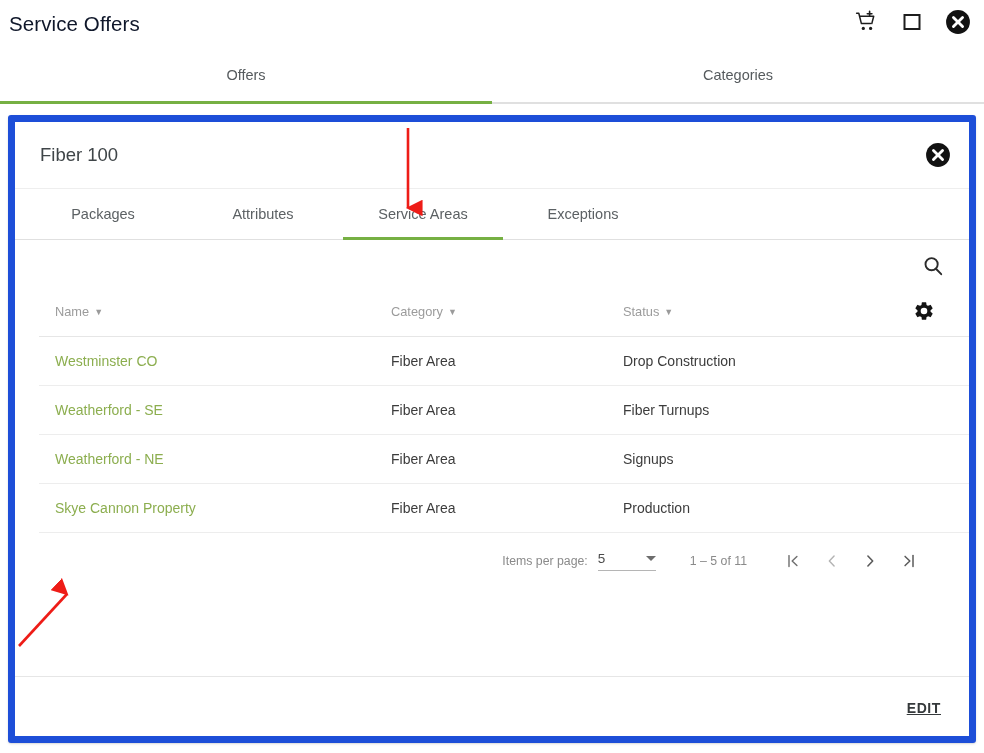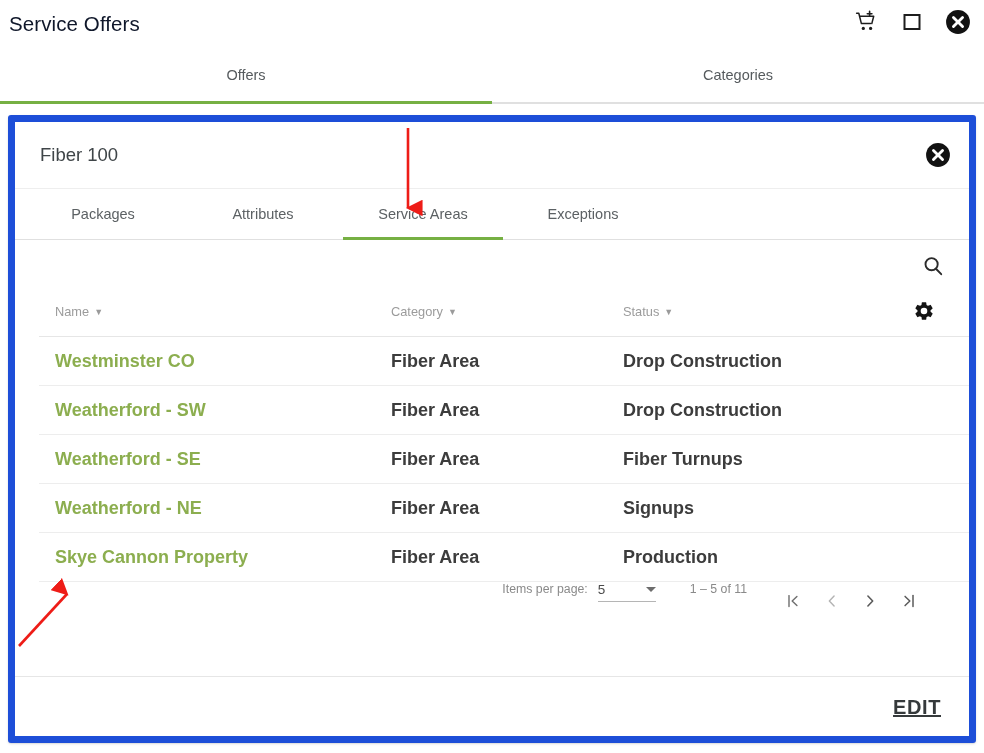--- a/index.html
+++ b/index.html
@@ -176,47 +176,46 @@
     white-space: nowrap;
   }
   table.grid th .sort-arrow {
     font-size: 9px;
     color: #9b9b9b;
     margin-left: 5px;
     position: relative;
     top: -1px;
   }
   table.grid td {
-    font-size: 18px;
+    font-size: 14px;
     color: #3c3c3c;
     height: 48px;
     padding: 0;
     border-bottom: 1px solid #ededed;
     vertical-align: middle;
-    font-weight: bold;
   }
   .col-name   { width: 336px; padding-left: 16px !important; }
   .col-cat    { width: 232px; }
   .col-status { width: 290px; }
   .col-gear   { width: 60px; text-align: right; }
   .name-link {
     color: #8cae4f;
     cursor: pointer;
     text-decoration: none;
   }
   .gear-cell {
     text-align: right;
     padding-right: 2px !important;
   }
   .gear-btn { display: inline-flex; cursor: pointer; vertical-align: middle; }
 
   
   .paginator {
     display: flex;
-    align-items: flex-start;
+    align-items: center;
     justify-content: flex-end;
     height: 56px;
     padding-right: 18px;
     box-sizing: border-box;
     font-size: 12.3px;
     color: #8a8a8a;
   }
   .ipp-label { margin-right: 10px; }
   .ipp-select {
     position: relative;
@@ -250,21 +249,21 @@
     display: flex;
     align-items: center;
     justify-content: flex-end;
     padding-right: 18px;
     box-sizing: border-box;
   }
   .edit-btn {
     background: none;
     border: none;
     font-family: "Liberation Sans", sans-serif;
-    font-size: 20px;
+    font-size: 14px;
     font-weight: bold;
     letter-spacing: .6px;
     color: #35393b;
     cursor: pointer;
     padding: 8px 10px;
     text-decoration: underline;
   }
 
   
   .annot {
@@ -382,26 +381,20 @@
         </tr>
       </thead>
       <tbody>
         <tr>
           <td class="col-name"><a class="name-link">Westminster CO</a></td>
           <td class="col-cat">Fiber Area</td>
           <td class="col-status">Drop Construction</td>
           <td class="col-gear"></td>
         </tr>
         <tr>
-          <td class="col-name"><a class="name-link">Weatherford - SW</a></td>
-          <td class="col-cat">Fiber Area</td>
-          <td class="col-status">Drop Construction</td>
-          <td class="col-gear"></td>
-        </tr>
-        <tr>
           <td class="col-name"><a class="name-link">Weatherford - SE</a></td>
           <td class="col-cat">Fiber Area</td>
           <td class="col-status">Fiber Turnups</td>
           <td class="col-gear"></td>
         </tr>
         <tr>
           <td class="col-name"><a class="name-link">Weatherford - NE</a></td>
           <td class="col-cat">Fiber Area</td>
           <td class="col-status">Signups</td>
           <td class="col-gear"></td>

